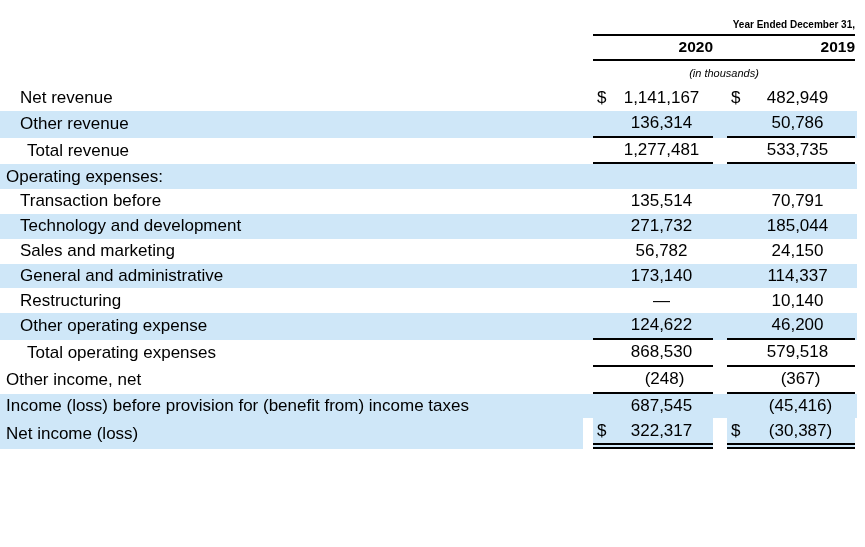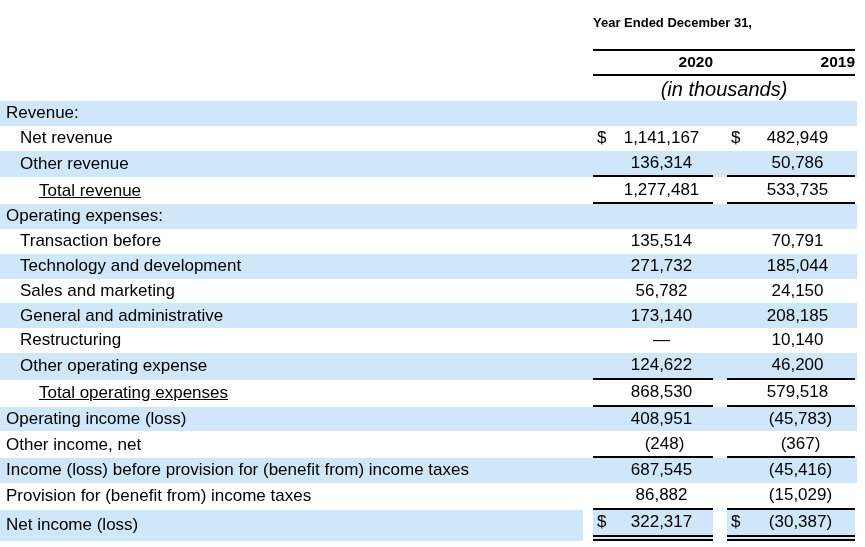--- a/index.html
+++ b/index.html
@@ -10,32 +10,32 @@
     overflow:hidden;
   }
   table {
     border-collapse:separate; border-spacing:0;
     table-layout:fixed; width:857px;
   }
   td { padding:0; font-size:17px; line-height:1.2; vertical-align:middle; }
 
   
   tr.hrowA td { height:31px; vertical-align:bottom; }
-  .hdr-span { text-align:left; font-weight:700; font-size:13px; padding-bottom:18px; white-space:nowrap; }
+  .hdr-span { text-align:right; font-weight:700; font-size:10px; padding-bottom:3px; white-space:nowrap; }
   tr.hrowB td { height:23px; }
   .yr { text-align:right; font-weight:700; font-size:15.5px; }
   tr.hrowC td { height:25px; }
-  .units { text-align:center; font-style:italic; font-size:20px; }
+  .units { text-align:center; font-style:italic; font-size:11px; }
 
   
   tr.brow td { height:24.8px; }
   .lbl { white-space:nowrap; overflow:hidden; }
   .ind0 { padding-left:6px; }
   .ind1 { padding-left:20px; }
-  .ind2 { padding-left:39px;text-decoration:underline; }
+  .ind2 { padding-left:27px; }
   .dol { text-align:left; padding-left:4px; }
   .val { text-align:center; padding-right:3px; white-space:nowrap; }
   .v2  { padding-right:7px; }
   .stripe { background:var(--stripe,#cfe7f8); }
   .rule2 { border-bottom:2px solid #000; }
   .ruleS { border-bottom:2px solid #000;margin-top:8px; }
   .ruleD { border-bottom:6px double #000; }
   .paren { display:inline-block; margin-right:-6px; }
 </style>
 </head>
@@ -69,30 +69,20 @@
     </tr>
     <tr class="hrowC">
       <td class="lbl"></td>
       <td></td>
       <td colspan="5" class="units">(in thousands)</td>
       <td></td>
     </tr>
   </thead>
   <tbody>
       <tr class="brow">
-        <td class="lbl ind0 stripe"><span>Revenue:</span></td>
-        <td class="sp stripe"></td>
-        <td class="dol stripe"></td>
-        <td class="val stripe"></td>
-        <td class="sp stripe"></td>
-        <td class="dol stripe"></td>
-        <td class="val v2 stripe"></td>
-        <td class="sp stripe"></td>
-      </tr>
-      <tr class="brow">
         <td class="lbl ind1"><span>Net revenue</span></td>
         <td class="sp"></td>
         <td class="dol"><span>$</span></td>
         <td class="val"><span>1,141,167</span></td>
         <td class="sp"></td>
         <td class="dol"><span>$</span></td>
         <td class="val v2"><span>482,949</span></td>
         <td class="sp"></td>
       </tr>
       <tr class="brow">
@@ -155,21 +145,21 @@
         <td class="val v2"><span>24,150</span></td>
         <td class="sp"></td>
       </tr>
       <tr class="brow">
         <td class="lbl ind1 stripe"><span>General and administrative</span></td>
         <td class="sp stripe"></td>
         <td class="dol stripe"></td>
         <td class="val stripe"><span>173,140</span></td>
         <td class="sp stripe"></td>
         <td class="dol stripe"></td>
-        <td class="val v2 stripe"><span>208,185</span></td>
+        <td class="val v2 stripe"><span>114,337</span></td>
         <td class="sp stripe"></td>
       </tr>
       <tr class="brow">
         <td class="lbl ind1"><span>Restructuring</span></td>
         <td class="sp"></td>
         <td class="dol"></td>
         <td class="val"><span>—</span></td>
         <td class="sp"></td>
         <td class="dol"></td>
         <td class="val v2"><span>10,140</span></td>
@@ -189,58 +179,38 @@
         <td class="lbl ind2"><span>Total operating expenses</span></td>
         <td class="sp"></td>
         <td class="dol ruleS"></td>
         <td class="val ruleS"><span>868,530</span></td>
         <td class="sp"></td>
         <td class="dol ruleS"></td>
         <td class="val v2 ruleS"><span>579,518</span></td>
         <td class="sp"></td>
       </tr>
       <tr class="brow">
-        <td class="lbl ind0 stripe"><span>Operating income (loss)</span></td>
-        <td class="sp stripe"></td>
-        <td class="dol stripe"></td>
-        <td class="val stripe"><span>408,951</span></td>
-        <td class="sp stripe"></td>
-        <td class="dol stripe"></td>
-        <td class="val v2 stripe"><span class="paren">(45,783)</span></td>
-        <td class="sp stripe"></td>
-      </tr>
-      <tr class="brow">
         <td class="lbl ind0"><span>Other income, net</span></td>
         <td class="sp"></td>
         <td class="dol ruleS"></td>
         <td class="val ruleS"><span class="paren">(248)</span></td>
         <td class="sp"></td>
         <td class="dol ruleS"></td>
         <td class="val v2 ruleS"><span class="paren">(367)</span></td>
         <td class="sp"></td>
       </tr>
       <tr class="brow">
         <td class="lbl ind0 stripe"><span>Income (loss) before provision for (benefit from) income taxes</span></td>
         <td class="sp stripe"></td>
         <td class="dol stripe"></td>
         <td class="val stripe"><span>687,545</span></td>
         <td class="sp stripe"></td>
         <td class="dol stripe"></td>
         <td class="val v2 stripe"><span class="paren">(45,416)</span></td>
         <td class="sp stripe"></td>
-      </tr>
-      <tr class="brow">
-        <td class="lbl ind0"><span>Provision for (benefit from) income taxes</span></td>
-        <td class="sp"></td>
-        <td class="dol ruleS"></td>
-        <td class="val ruleS"><span>86,882</span></td>
-        <td class="sp"></td>
-        <td class="dol ruleS"></td>
-        <td class="val v2 ruleS"><span class="paren">(15,029)</span></td>
-        <td class="sp"></td>
       </tr>
       <tr class="brow">
         <td class="lbl ind0 stripe"><span>Net income (loss)</span></td>
         <td class="sp"></td>
         <td class="dol stripe ruleD"><span>$</span></td>
         <td class="val stripe ruleD"><span>322,317</span></td>
         <td class="sp"></td>
         <td class="dol stripe ruleD"><span>$</span></td>
         <td class="val v2 stripe ruleD"><span class="paren">(30,387)</span></td>
         <td class="sp"></td>

